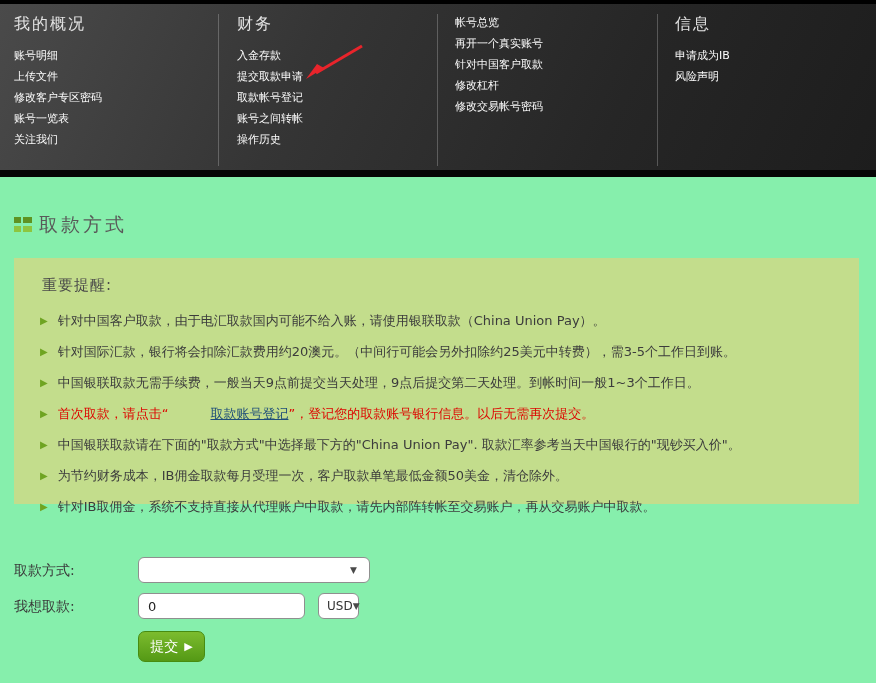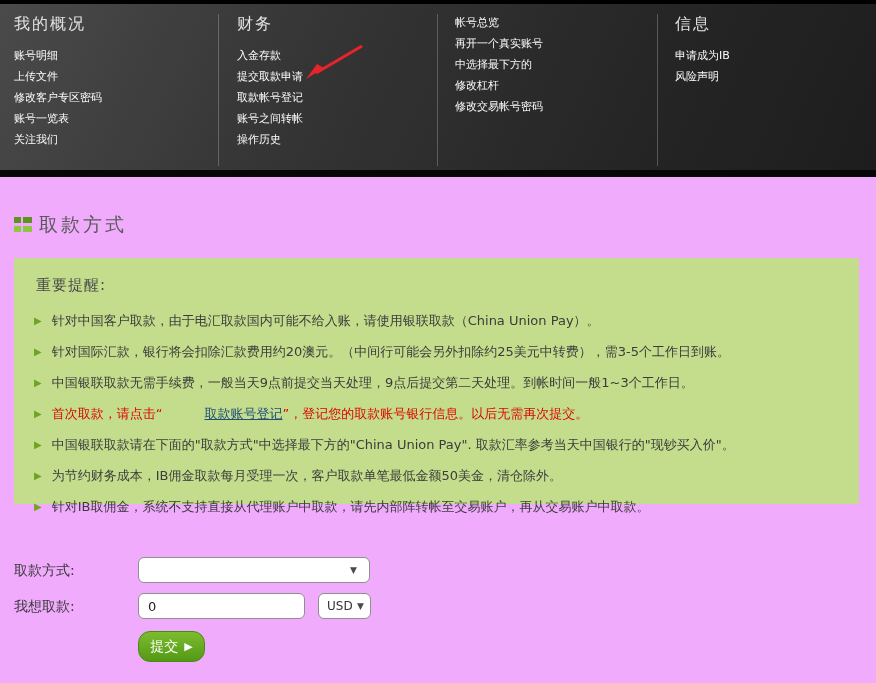--- a/index.html
+++ b/index.html
@@ -1,18 +1,18 @@
 <!DOCTYPE html>
 <html><head>
 <meta charset="utf-8">
 <style>
   * { margin:0; padding:0; box-sizing:border-box; }
   html,body { background:#fff; }
   body { font-family:"DejaVu Sans","Liberation Sans",sans-serif; }
-  #screen { position:relative; width:876px; height:683px; background:#f0abfc; overflow:hidden;text-decoration:underline; }
+  #screen { position:relative; width:876px; height:683px; background:#86efac; overflow:hidden;text-decoration:underline; }
 
   
   #header {
     position:absolute; left:0; top:0; width:876px; height:177px;
     border-top:4px solid #000; border-bottom:7px solid #060606;
     background:linear-gradient(115deg,#4a4a4a 0%,#353535 35%,#262626 70%,#1d1d1d 100%);
   }
   .menu-col { position:absolute; top:8px; width:200px; }
   .col-0 { left:14px; }  .col-1 { left:237px; } .col-2 { left:455px; } .col-3 { left:675px; }
   .menu-title { font-size:16px; color:#e3e3e3; letter-spacing:2px; line-height:24px; margin-bottom:9px; }
@@ -28,43 +28,43 @@
   .list-icon .row { display:flex; gap:2px; margin-bottom:3px; }
   .list-icon .sq  { width:7px; height:6px; }
   .list-icon .bar { width:9px; height:6px; }
   .li-dark  { background:#5f9321; }
   .li-light { background:#8dc63f; }
   #section-title { font-size:19px; color:#595959; letter-spacing:3px; }
 
   
   #notice {
     position:absolute; left:14px; top:258px; width:845px; height:246px;
-    background:#c3dd8c; padding:16px 20px 0 20px;
+    background:#c3dd8c; padding:16px 20px 0 26px;
   }
   #notice-title { font-size:15px; color:#4a4a4a; letter-spacing:1px; margin:2px 0 17px 2px; }
   #notice-list { list-style:none; }
   #notice-list li { font-size:13px; color:#3c3c3c; line-height:17px; margin-bottom:14px; white-space:nowrap; }
   .bullet-arrow { color:#6fa422; font-size:10px; margin-right:10px; vertical-align:1px; }
   .seg-red  { color:#dd0600; }
   .seg-link { color:#1f4e79; text-decoration:underline; cursor:pointer;margin-left:42px; }
 
   
   .form-label { position:absolute; left:14px; font-size:14px; color:#3a3a3a;text-align:right; }
   .boxy {
     position:absolute; background:#fff; border:1px solid #8f8f8f; border-radius:6px;
     height:26px; display:flex; align-items:center;
   }
   #method-select { left:138px; top:557px; width:232px; justify-content:flex-end; padding-right:12px; cursor:pointer; }
   #amount-input  { left:138px; top:593px; width:167px; padding-left:9px; font-size:13px; color:#222; }
-  #currency-select { left:318px; top:593px; width:53px; padding:0 6px 0 8px; cursor:pointer; justify-content:space-between; }
+  #currency-select { left:318px; top:593px; width:41px; padding:0 6px 0 8px; cursor:pointer; justify-content:space-between; }
   .dd-arrow { font-size:9px; color:#4a4a4a; line-height:1; }
   #currency-label { font-size:12px; color:#333; }
   #submit-btn {
     position:absolute; left:138px; top:631px; width:67px; height:31px;
-    background:linear-gradient(#7cbc2e,#549915); border:1px solid #478c10; border-radius:12px;
+    background:linear-gradient(#7cbc2e,#549915); border:1px solid #478c10; border-radius:7px;
     color:#fff; font-size:14px; display:flex; align-items:center; justify-content:center; gap:6px;
     cursor:pointer;
   }
   #submit-btn .play { font-size:11px; line-height:1; }
 </style>
 </head>
 <body>
 
 <div id="screen">
 
@@ -90,21 +90,21 @@
             <li>提交取款申请</li>
             <li>取款帐号登记</li>
             <li>账号之间转帐</li>
             <li>操作历史</li>
           </ul>
         </div>
         <div class="menu-col col-2">
           <ul class="menu-items">
             <li>帐号总览</li>
             <li>再开一个真实账号</li>
-            <li>中选择最下方的</li>
+            <li>针对中国客户取款</li>
             <li>修改杠杆</li>
             <li>修改交易帐号密码</li>
           </ul>
         </div>
         <div class="menu-col col-3">
           <div class="menu-title">信息</div>
           <ul class="menu-items">
             <li>申请成为IB</li>
             <li>风险声明</li>
           </ul>

